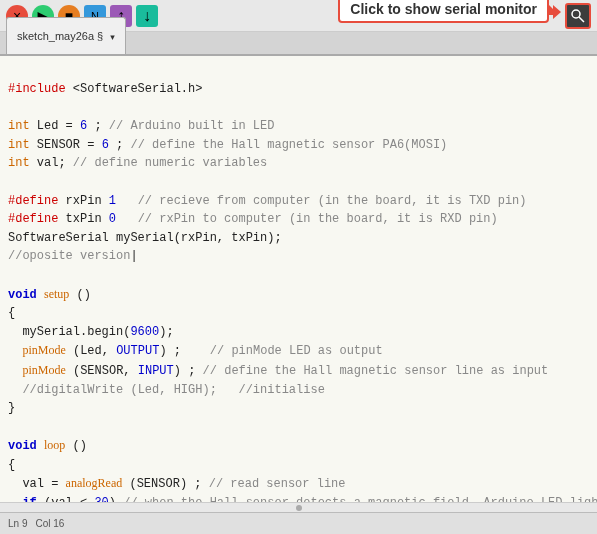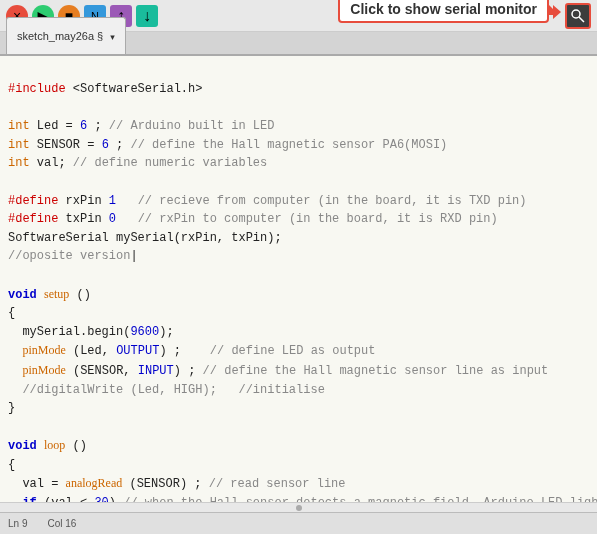--- a/index.html
+++ b/index.html
@@ -162,21 +162,21 @@
     .status-bar {
       height: 22px;
       background: #e0e0e0;
       border-top: 1px solid #bbb;
       display: flex;
       align-items: center;
       padding: 0 8px;
       font-family: Arial, sans-serif;
       font-size: 10px;
       color: #555;
-      gap: 20px;
+      gap: 8px;
     }
 
     .scroll-indicator {
       display: flex;
       justify-content: center;
       align-items: center;
       height: 10px;
       background: #e8e8e8;
       border-top: 1px solid #ccc;
     }
@@ -232,21 +232,21 @@
 <span class="code-line"><span class="kw">int</span> val; <span class="comment">// define numeric variables</span></span>
 <span class="code-line">&nbsp;</span>
 <span class="code-line"><span class="directive">#define</span> rxPin <span class="const-val">1</span>   <span class="comment">// recieve from computer (in the board, it is TXD pin)</span></span>
 <span class="code-line"><span class="directive">#define</span> txPin <span class="const-val">0</span>   <span class="comment">// rxPin to computer (in the board, it is RXD pin)</span></span>
 <span class="code-line">SoftwareSerial mySerial(rxPin, txPin);</span>
 <span class="code-line"><span class="comment">//oposite version</span>|</span>
 <span class="code-line">&nbsp;</span>
 <span class="code-line"><span class="kw-blue">void</span> <span class="fn">setup</span> ()</span>
 <span class="code-line">{</span>
 <span class="code-line">  mySerial.begin(<span class="const-val">9600</span>);</span>
-<span class="code-line">  <span class="fn">pinMode</span> (Led, <span class="const-val">OUTPUT</span>) ;    <span class="comment">// define LED as output</span></span>
+<span class="code-line">  <span class="fn">pinMode</span> (Led, <span class="const-val">OUTPUT</span>) ;    <span class="comment">// pinMode LED as output</span></span>
 <span class="code-line">  <span class="fn">pinMode</span> (SENSOR, <span class="const-val">INPUT</span>) ; <span class="comment">// define the Hall magnetic sensor line as input</span></span>
 <span class="code-line">  <span class="comment">//digitalWrite (Led, HIGH);   //initialise</span></span>
 <span class="code-line">}</span>
 <span class="code-line">&nbsp;</span>
 <span class="code-line"><span class="kw-blue">void</span> <span class="fn">loop</span> ()</span>
 <span class="code-line">{</span>
 <span class="code-line">  val = <span class="fn">analogRead</span> (SENSOR) ; <span class="comment">// read sensor line</span></span>
 <span class="code-line">  <span class="kw-blue">if</span> (val &lt; <span class="const-val">30</span>) <span class="comment">// when the Hall sensor detects a magnetic field, Arduino LED lights up</span></span>
 <span class="code-line">  {</span>
 

